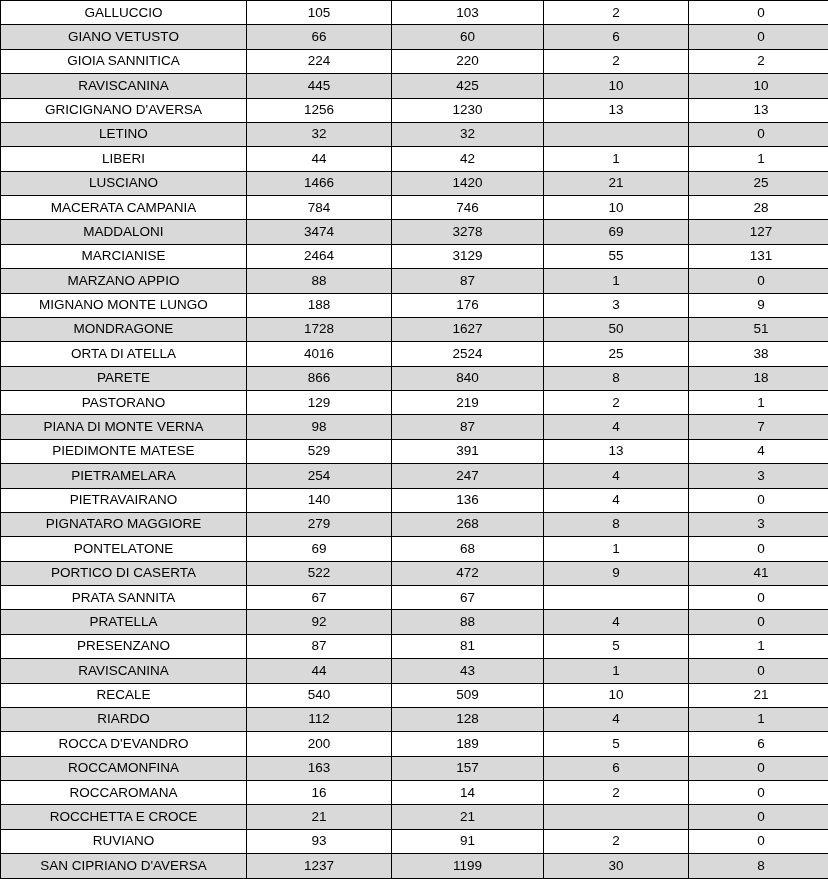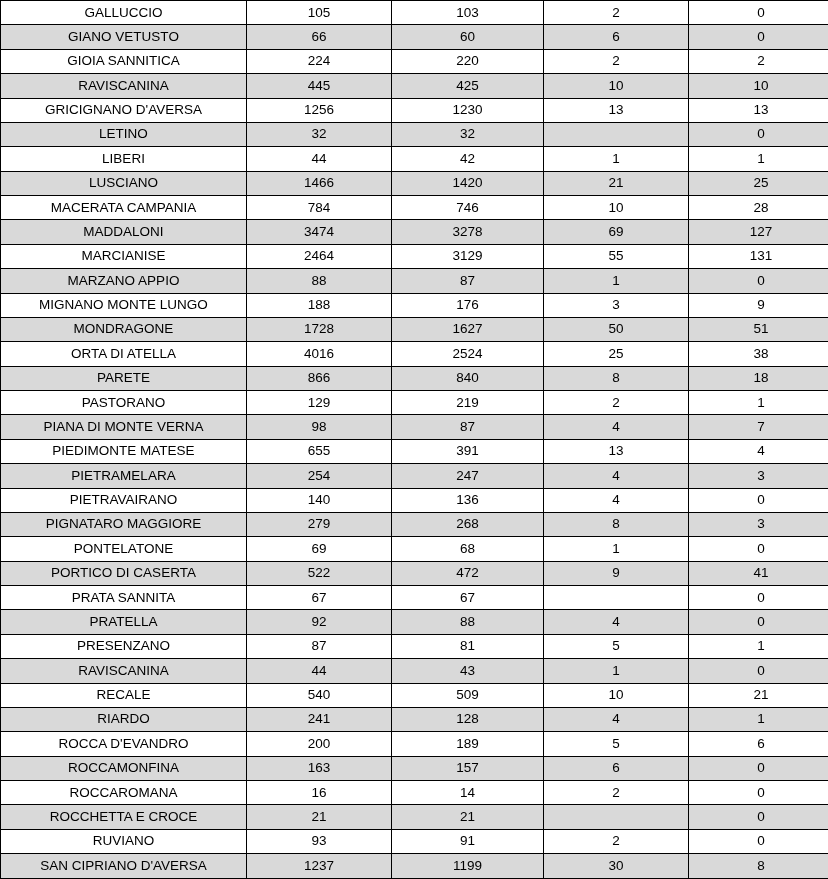--- a/index.html
+++ b/index.html
@@ -174,21 +174,21 @@
       </tr>
       <tr class="even">
         <td>PIANA DI MONTE VERNA</td>
         <td>98</td>
         <td>87</td>
         <td>4</td>
         <td>7</td>
       </tr>
       <tr class="odd">
         <td>PIEDIMONTE MATESE</td>
-        <td>655</td>
+        <td>529</td>
         <td>391</td>
         <td>13</td>
         <td>4</td>
       </tr>
       <tr class="even">
         <td>PIETRAMELARA</td>
         <td>254</td>
         <td>247</td>
         <td>4</td>
         <td>3</td>
@@ -251,21 +251,21 @@
       </tr>
       <tr class="odd">
         <td>RECALE</td>
         <td>540</td>
         <td>509</td>
         <td>10</td>
         <td>21</td>
       </tr>
       <tr class="even">
         <td>RIARDO</td>
-        <td>241</td>
+        <td>112</td>
         <td>128</td>
         <td>4</td>
         <td>1</td>
       </tr>
       <tr class="odd">
         <td>ROCCA D'EVANDRO</td>
         <td>200</td>
         <td>189</td>
         <td>5</td>
         <td>6</td>

